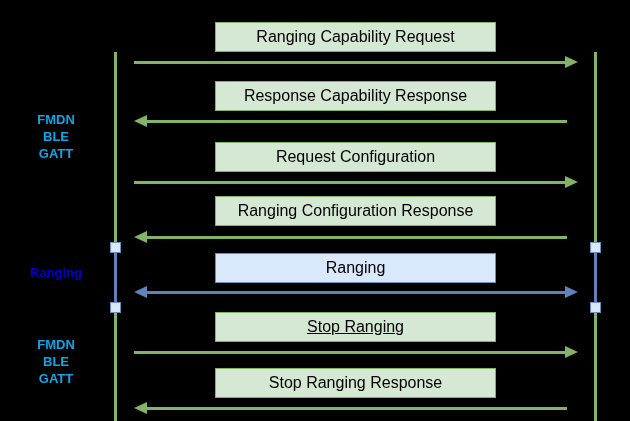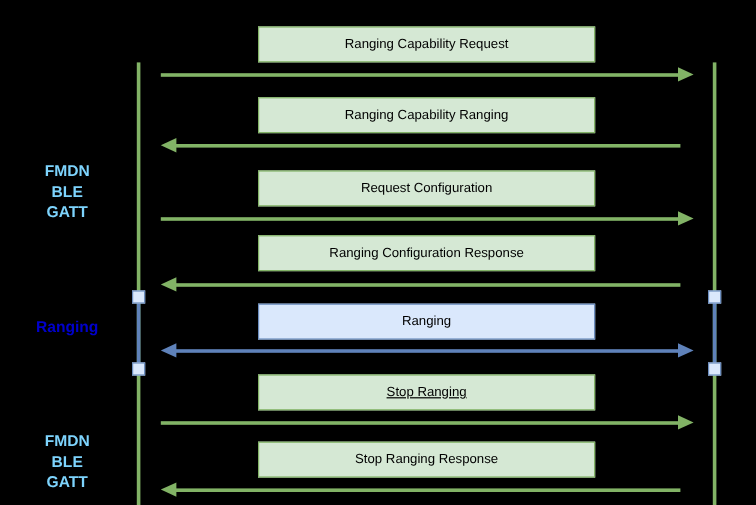--- a/index.html
+++ b/index.html
@@ -13,21 +13,21 @@
   .lifeline-blue-seg { position:absolute; top:248px; width:3px; height:60px; background:#5f82ba; }
   .endpoint-square {
     position:absolute; width:9px; height:9px;
     background:#dae8fc; border:1px solid #6c8ebf;
   }
 
   
   .msg-box {
     position:absolute; left:215px; width:279px; height:28px;
     display:flex; align-items:center; justify-content:center;
-    font-size:11px; color:#000;
+    font-size:16px; color:#000;
   }
   .msg-box.green { background:#d5e8d4; border:1px solid #82b366; }
   .msg-box.blue  { background:#dae8fc; border:1px solid #6c8ebf; }
 
   
   .arrow { position:absolute; height:12px; left:134px; }
   .arrow.green { --c:#82b366; }
   .arrow.blue  { --c:#5f82ba; }
   .arrow .line { position:absolute; top:4.5px; height:3px; left:0; right:0; background:var(--c); }
   .arrow.dir-right .line { right:7px; }
@@ -36,21 +36,21 @@
   .head { position:absolute; width:0; height:0; top:0;
           border-top:6px solid transparent; border-bottom:6px solid transparent; }
   .head-right { right:0; border-left:13px solid var(--c); }
   .head-left  { left:0;  border-right:13px solid var(--c); }
 
   
   .side-label {
     position:absolute; left:17px; width:78px; text-align:center;
     font-size:13px; font-weight:bold; line-height:17px;
   }
-  .side-label.green { color:#7dd3fc;margin-top:23px; }
+  .side-label.green { color:#0ea5e9; }
   .side-label.blue  { color:#0000cc; }
 </style>
 </head>
 <body>
 
 <div id="canvas">
 
   <div class="side-label green" style="top:111px;">
     <div>FMDN</div>
     <div>BLE</div>
@@ -77,21 +77,21 @@
 
   <div class="msg-box green" style="top:22px;">
     <span>Ranging Capability Request</span>
   </div>
   <div class="arrow green dir-right" style="top:56px; width:444px;">
     <span class="line"></span>
     <span class="head head-right"></span>
   </div>
 
   <div class="msg-box green" style="top:81px;">
-    <span>Ranging Capability Ranging</span>
+    <span>Response Capability Response</span>
   </div>
   <div class="arrow green dir-left" style="top:115px; width:433px;">
     <span class="line"></span>
     <span class="head head-left"></span>
   </div>
 
   <div class="msg-box green" style="top:142px;">
     <span>Request Configuration</span>
   </div>
   <div class="arrow green dir-right" style="top:176px; width:444px;">

